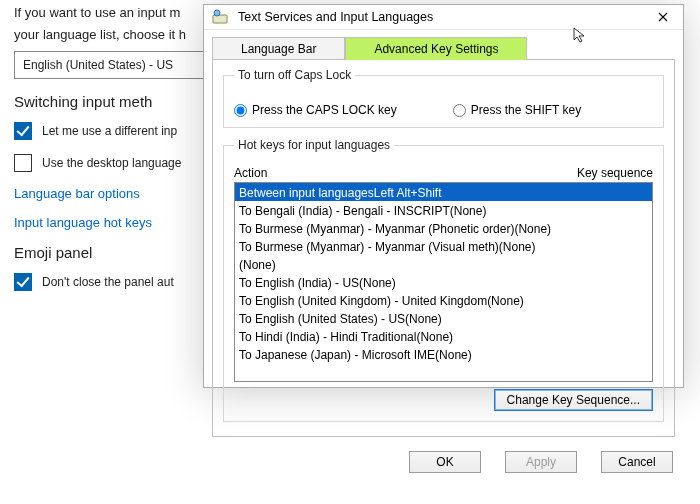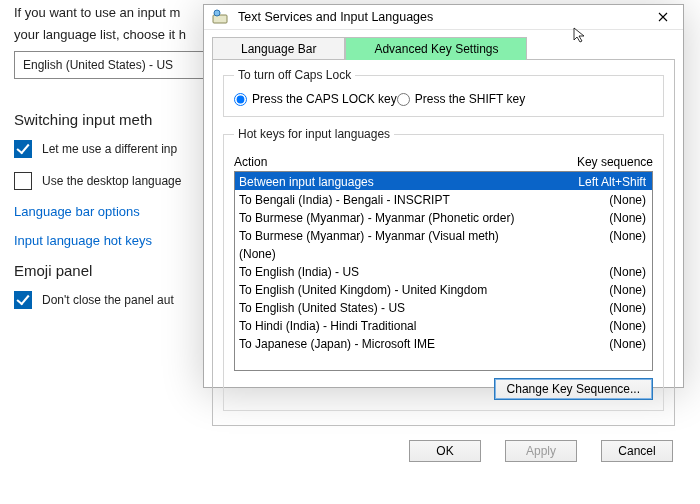--- a/index.html
+++ b/index.html
@@ -1,46 +1,46 @@
 <!DOCTYPE html>
 <html><head>
 <meta charset="utf-8">
 <style>
   *{box-sizing:border-box;margin:0;padding:0;font-family:"Segoe UI",Tahoma,sans-serif;font-size:12px}
   body{width:700px;height:504px;background:#fff;color:#000;overflow:hidden;position:relative}
   .bg{position:absolute;left:14px;top:4px;width:680px;color:#222}
   .bg p{font-size:13px;line-height:1.35;margin-bottom:4px}
-  .select{border:1px solid #888;width:360px;height:28px;line-height:26px;padding:0 8px;margin:8px 0 32px;font-size:12px}
+  .select{border:1px solid #888;width:360px;height:28px;line-height:26px;padding:0 8px;margin:8px 0 14px;font-size:12px}
   .bg h2{font-size:15px;font-weight:500;margin:8px 0 12px;color:#222}
   .bg .row{display:flex;align-items:center;margin:6px 0 14px;font-size:13px}
   .cb{width:18px;height:18px;border:1.5px solid #333;margin-right:10px;display:inline-flex;align-items:center;justify-content:center;vertical-align:middle}
   .cb.checked{background:#0064b3;border-color:#0064b3}
   .cb.checked::after{content:"";width:10px;height:5px;border-left:2px solid #fff;border-bottom:2px solid #fff;transform:rotate(-50deg);margin-top:-3px}
   .bg .link{color:#0066cc;margin:2px 0 14px;display:block;font-size:13px}
   
   .dlg{position:absolute;left:203px;top:4px;width:481px;height:384px;border:1px solid #aaa;box-shadow:0 4px 40px rgba(0,0,0,0.20);background:#fff;display:flex;flex-direction:column}
   .titlebar{height:28px;display:flex;align-items:center;padding:0 4px 0 8px;border-bottom:1px solid #e5e5e5}
   .titlebar .ttl{flex:1;font-size:12.5px;margin-left:4px;display:flex;align-items:center}
   .titlebar .close{width:32px;height:24px;display:flex;align-items:center;justify-content:center}
   .titlebar .close svg{width:10px;height:10px}
   .ico{width:16px;height:16px;margin-right:6px}
   .cursor{position:absolute;left:368px;top:22px;width:16px;height:16px;pointer-events:none}
   .tabs{display:flex;align-items:flex-end;padding:6px 8px 0 8px}
   .tab{padding:4px 28px;border:1px solid #bfbfbf;border-bottom:none;background:#f3f3f3;position:relative;top:1px}
-  .tab.active{background:#86efac;z-index:2}
+  .tab.active{background:#bef264;z-index:2}
   .tabpage{border:1px solid #bfbfbf;margin:0 8px 8px;flex:1;padding:8px 10px 4px;position:relative}
   fieldset{border:1px solid #d6d6d6;padding:8px 10px 10px;margin-bottom:10px;position:relative}
   legend{font-size:12px;padding:0 4px;color:#222}
-  .radios{display:flex;margin-top:2px}
+  .radios{display:flex;gap:56px;margin-top:13px}
   .radio{display:flex;align-items:center}
   .radio input{margin-right:5px;width:13px;height:13px}
   fieldset.keys{height:284px}
   .hdr{display:flex;justify-content:space-between;margin:6px 0 0;font-size:12px}
   .list{border:1px solid #888;height:200px;margin-top:2px;overflow:hidden}
-  .lrow{display:flex;justify-content:space-between;padding:2px 6px 2px 4px;line-height:16px;font-size:12px;height:18px}
+  .lrow{display:flex;justify-content:flex-start;padding:2px 6px 2px 4px;line-height:16px;font-size:12px;height:18px}
   .lrow.sel{background:#0a64c8;color:#fff}
   .chg{position:absolute;right:10px;bottom:10px}
   .btn{min-width:72px;height:22px;border:1px solid #9b9b9b;background:linear-gradient(#f6f6f6,#ececec);padding:0 12px;font-size:12px}
   .btn.primary{border-color:#2a7ac0;box-shadow:inset 0 0 0 1px #7fb4e6}
   .btn.disabled{color:#9b9b9b}
   .btnbar{display:flex;gap:24px;justify-content:flex-end;padding:6px 10px 10px}
 </style>
 </head>
 <body>
 

